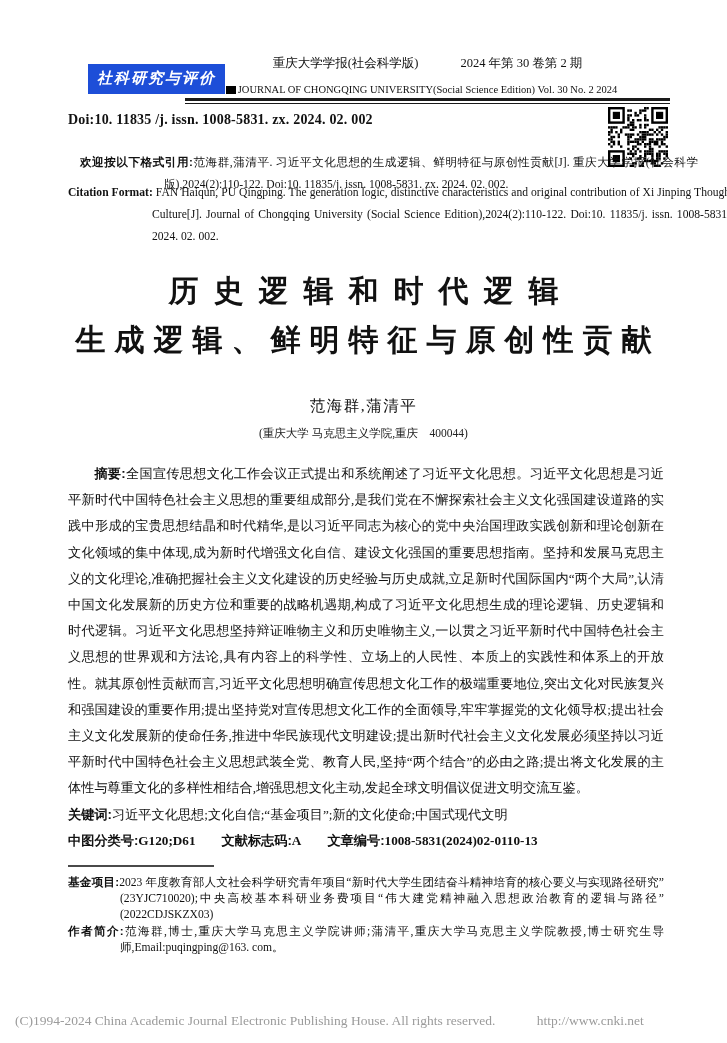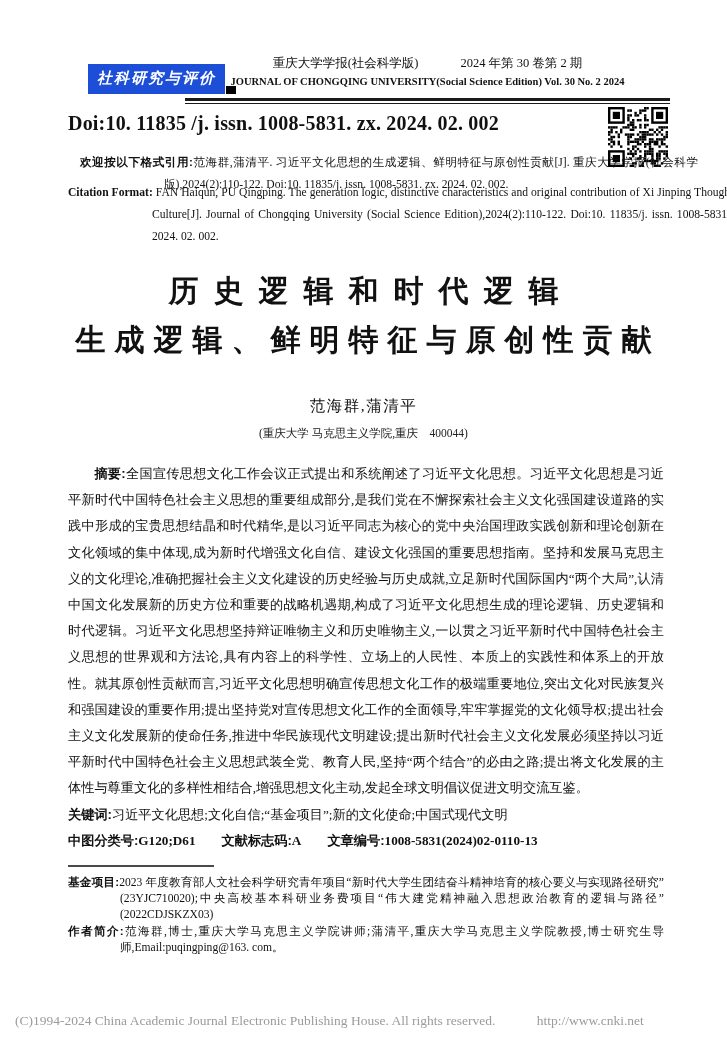--- a/index.html
+++ b/index.html
@@ -29,33 +29,34 @@
   }
   .head-center{
     position:absolute;left:185px;right:57px;top:54px;
     text-align:center;
   }
   .head-row1{
     display:flex;justify-content:center;gap:42px;
     font-size:12.5px;line-height:18px;
   }
   .head-row2{
-    font-size:10.5px;font-weight:bold;line-height:20px;
+    font-size:10.5px;font-weight:normal;line-height:20px;
     white-space:nowrap;
+    margin-top:8px;
   }
   .head-rule{
     position:absolute;left:185px;right:57px;top:98px;
     height:2px;
     border-top:3px solid #1a1a1a;
     border-bottom:1px solid #1a1a1a;
   }
   
   .doi{
     position:absolute;left:68px;top:112px;
-    font-size:20px;font-weight:bold;
+    font-size:14px;font-weight:bold;
     letter-spacing:0.2px;
   }
   .qr{
     position:absolute;left:608px;top:107px;
     width:60px;height:60px;
   }
   .cite-cn{
     position:absolute;left:68px;top:139px;width:534px;
     font-size:11.6px;line-height:22px;text-align:justify;
     padding-left:84px;text-indent:-84px;

